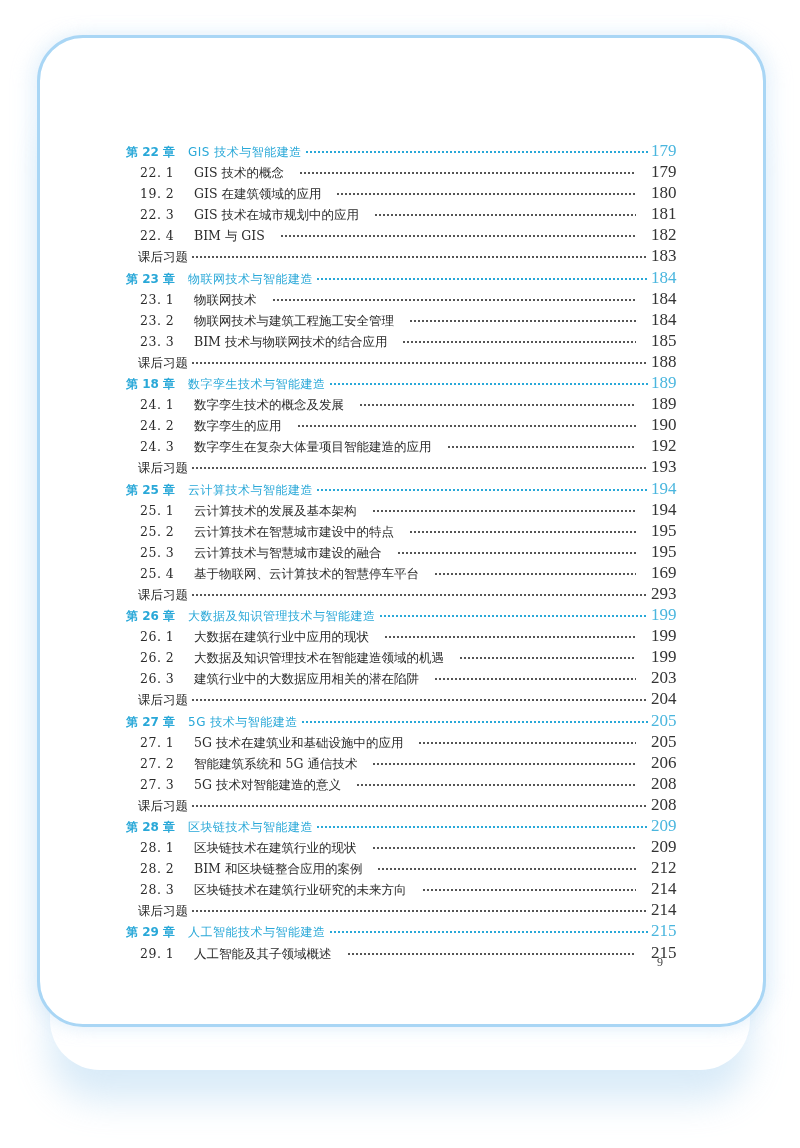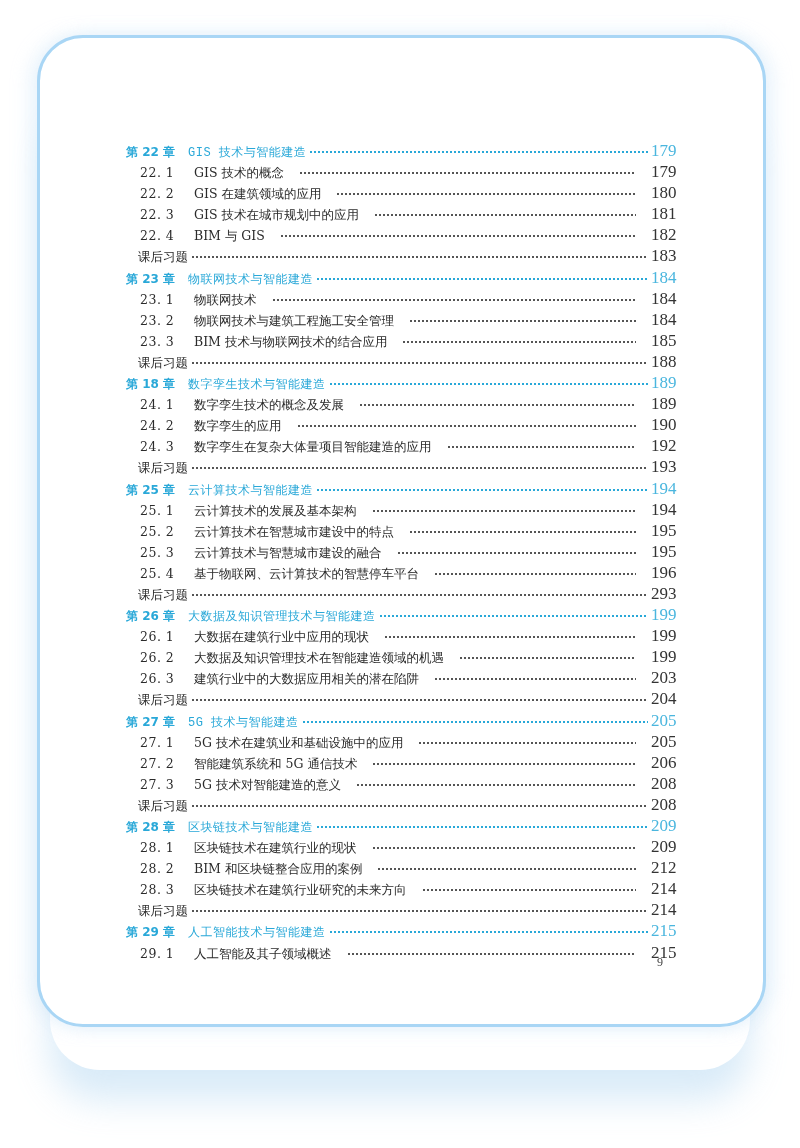--- a/index.html
+++ b/index.html
@@ -31,21 +31,21 @@
   .row .num { display: inline-block; }
   .row.section { padding-left: 14px; gap: 12px; }
   .row.section .num { width: 42px; letter-spacing: 0.5px; }
   .row.exercise { padding-left: 12px; }
   .row.chapter {
     color: #29a8d8;
     font-family: "DejaVu Sans", "Liberation Sans", sans-serif;
     font-size: 12px;
   }
   .row.chapter .num { width: 62px; font-weight: bold; }
-  .row.chapter .title { letter-spacing: 0.5px; font-family: Liberation Mono, monospace; }
+  .row.chapter .title { letter-spacing: 0.5px; }
   .row .title { flex: 0 0 auto; }
   .row .leader {
     flex: 1 1 auto; overflow: hidden; margin: 0 3px;
     position: relative; top: -3px; height: 2px;
     background-image: radial-gradient(circle, #555 0.8px, transparent 1px);
     background-size: 4px 2px; background-repeat: repeat-x;
   }
   .row.chapter .leader {
     background-image: radial-gradient(circle, #29a8d8 0.8px, transparent 1px);
   }
@@ -69,21 +69,21 @@
       <span class="leader"></span>
       <span class="page">179</span>
     </div>
     <div class="row section">
       <span class="num">22. 1</span>
       <span class="title">GIS 技术的概念</span>
       <span class="leader"></span>
       <span class="page">179</span>
     </div>
     <div class="row section">
-      <span class="num">22. 2</span>
+      <span class="num">19. 2</span>
       <span class="title">GIS 在建筑领域的应用</span>
       <span class="leader"></span>
       <span class="page">180</span>
     </div>
     <div class="row section">
       <span class="num">22. 3</span>
       <span class="title">GIS 技术在城市规划中的应用</span>
       <span class="leader"></span>
       <span class="page">181</span>
     </div>
@@ -177,21 +177,21 @@
     <div class="row section">
       <span class="num">25. 3</span>
       <span class="title">云计算技术与智慧城市建设的融合</span>
       <span class="leader"></span>
       <span class="page">195</span>
     </div>
     <div class="row section">
       <span class="num">25. 4</span>
       <span class="title">基于物联网、云计算技术的智慧停车平台</span>
       <span class="leader"></span>
-      <span class="page">196</span>
+      <span class="page">169</span>
     </div>
     <div class="row exercise">
       <span class="title">课后习题</span>
       <span class="leader"></span>
       <span class="page">293</span>
     </div>
     <div class="row chapter">
       <span class="num">第 26 章</span>
       <span class="title">大数据及知识管理技术与智能建造</span>
       <span class="leader"></span>

